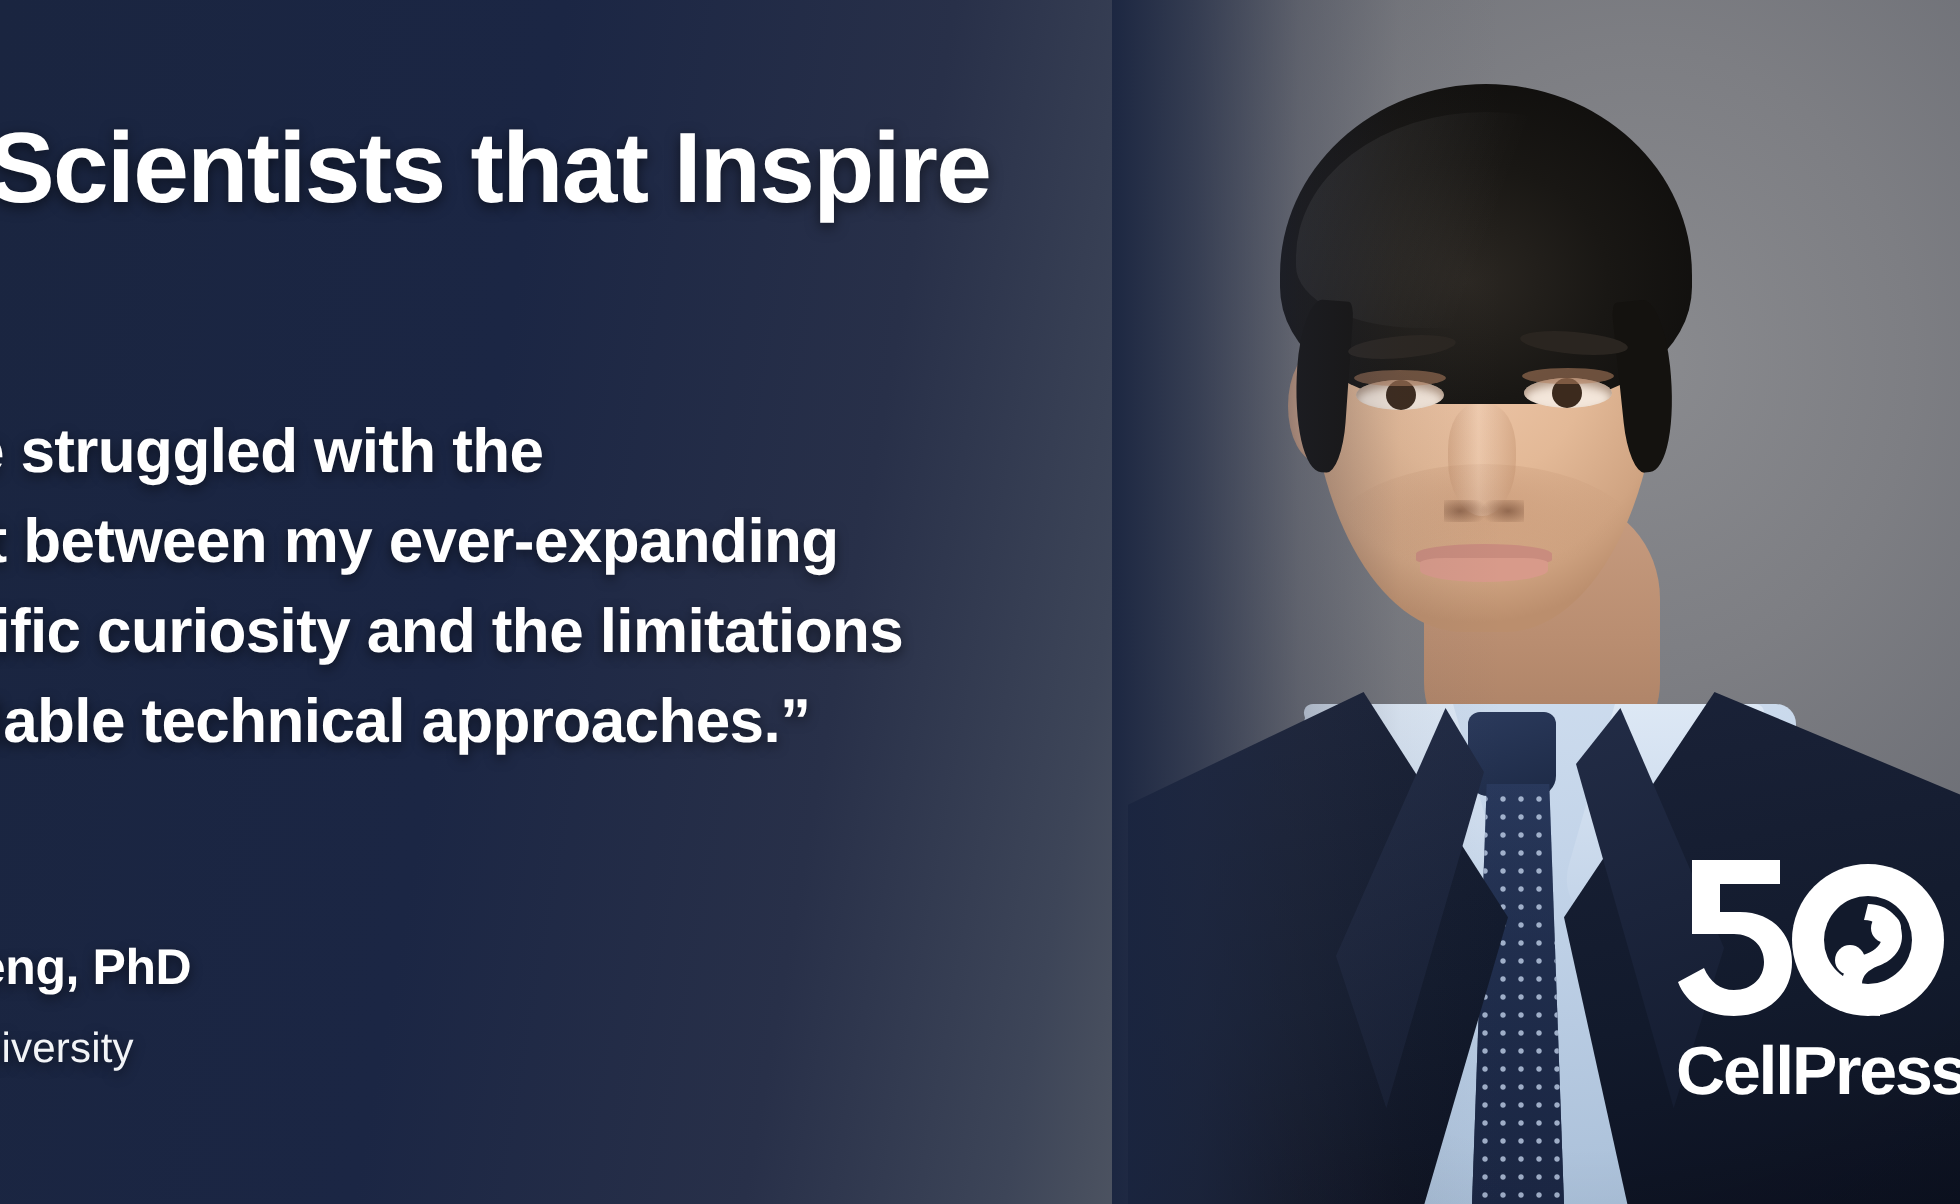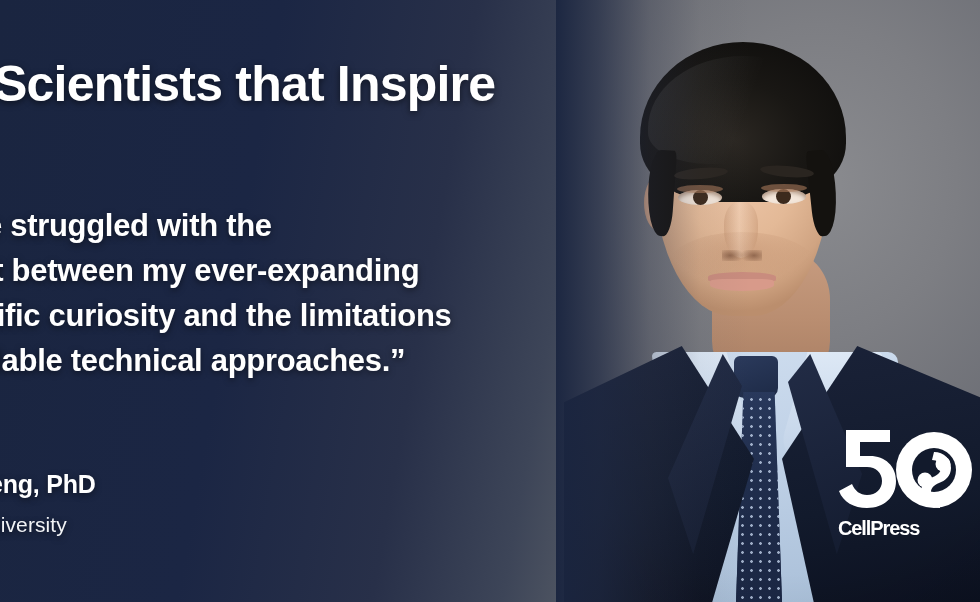--- a/index.html
+++ b/index.html
@@ -241,21 +241,21 @@
     position:absolute;
     left:838px; top:424px;
     width:136px; height:134px;
   }
   .logo svg { display:block; }
   .logo-word {
     position:absolute;
     left:838px; top:517px;
     width:140px;
     color:#ffffff;
-    font-size:20px;
+    font-size:34px;
     font-weight:700;
     letter-spacing:-1.1px;
     white-space:nowrap;
   }
 </style>
 </head>
 <body>
 
 <div id="banner">
 

